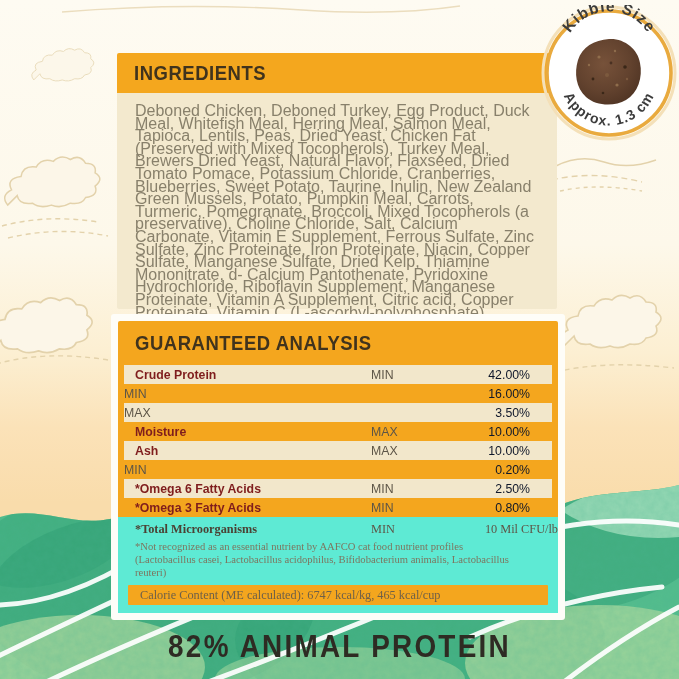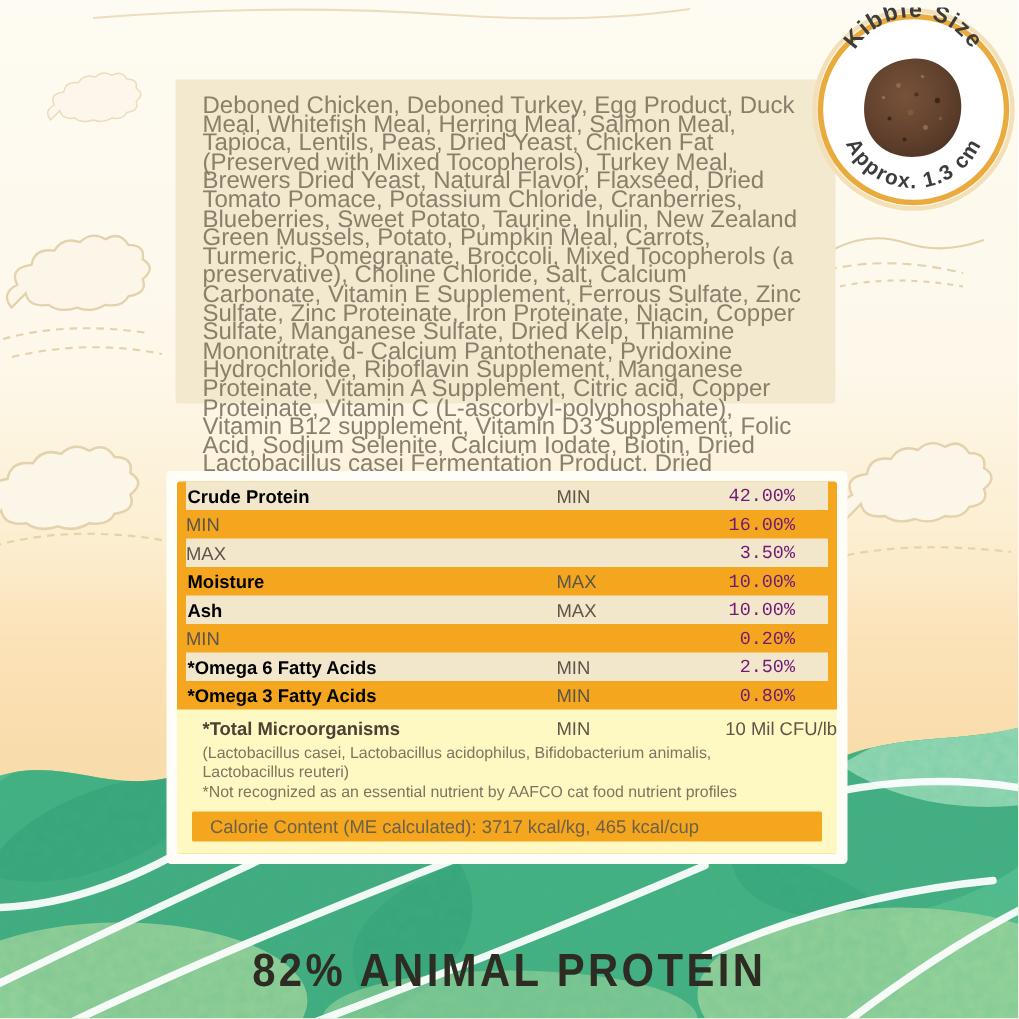--- a/index.html
+++ b/index.html
@@ -26,24 +26,24 @@
     padding:12px 16px 0 18px;border-radius:0 0 2px 2px;
   }
   .ing-text{font-size:16px;line-height:12.6px;color:#88806b;}
 
   .ga-wrap{left:111px;top:314px;width:454px;background:#fefdf8;padding:7px;box-sizing:border-box;border-radius:3px;}
   .ga-panel{background:#f4a61e;width:440px;border-radius:2px;}
   .ga-header{height:44px;display:flex;align-items:center;padding-left:17px;}
   .ga-rows{padding:0 6px;}
   .ga-row{height:19px;display:flex;align-items:center;font-size:12.3px;}
   .ga-row.cream{background:#f2e7cb;}
-  .ga-label{flex:0 0 247px;padding-left:1px;box-sizing:border-box;font-weight:700;color:#000000;}
+  .ga-label{flex:0 0 247px;padding-left:11px;box-sizing:border-box;font-weight:700;color:#7f1d1d;}
   .ga-basis{flex:0 0 60px;color:#5d5547;}
-  .ga-value{flex:1;text-align:right;padding-right:22px;color:#701a75;font-family:Liberation Mono, monospace;}
-  .ga-lower{background:#fef9c3;padding:4px 0 8px 0;margin-top:0;}
+  .ga-value{flex:1;text-align:right;padding-right:22px;color:#0f172a;}
+  .ga-lower{background:#5eead4;padding:4px 0 8px 0;margin-top:0;font-family:Liberation Serif, serif;}
   .ga-micro-row{display:flex;align-items:center;height:17px;font-size:12.3px;}
   .ga-micro-row .m-label{flex:0 0 253px;padding-left:17px;box-sizing:border-box;font-weight:700;color:#4b4134;}
   .ga-micro-row .m-basis{flex:0 0 60px;color:#5d5547;}
   .ga-micro-row .m-value{flex:1;text-align:right;color:#5d5547;}
   .ga-notes{padding:2px 28px 0 17px;font-size:10.6px;line-height:13px;color:#7d755f;}
   .ga-note{margin:0 0 0 0;}
   .ga-calorie{
     background:#f4a61e;height:20px;margin:6px 10px 0 10px;display:flex;align-items:center;
     padding-left:12px;font-size:12.3px;color:#6f6048;border-radius:1px;
   }
@@ -114,27 +114,33 @@
         <path d="M470,182 Q560,142 662,132"></path>
         <path d="M520,82 Q600,58 679,70"></path>
         <path d="M560,230 Q622,182 679,152"></path>
       </g>
       <path d="M0,58 Q100,46 240,62" fill="none" stroke="#ffffff" stroke-width="2.5" opacity="0.6"></path>
       <path d="M540,52 Q600,34 679,28" fill="none" stroke="#ffffff" stroke-width="2.5" opacity="0.6"></path>
     </g>
   </svg>
 
   <div class="abs ing-panel">
+    <div class="panel-header">
+      <span class="panel-title">INGREDIENTS</span>
+    </div>
     <div class="ing-body">
       <div class="ing-text">Deboned Chicken, Deboned Turkey, Egg Product, Duck Meal, Whitefish Meal, Herring Meal, Salmon Meal, Tapioca, Lentils, Peas, Dried Yeast, Chicken Fat (Preserved with Mixed Tocopherols), Turkey Meal, Brewers Dried Yeast, Natural Flavor, Flaxseed, Dried Tomato Pomace, Potassium Chloride, Cranberries, Blueberries, Sweet Potato, Taurine, Inulin, New Zealand Green Mussels, Potato, Pumpkin Meal, Carrots, Turmeric, Pomegranate, Broccoli, Mixed Tocopherols (a preservative), Choline Chloride, Salt, Calcium Carbonate, Vitamin E Supplement, Ferrous Sulfate, Zinc Sulfate, Zinc Proteinate, Iron Proteinate, Niacin, Copper Sulfate, Manganese Sulfate, Dried Kelp, Thiamine Mononitrate, d- Calcium Pantothenate, Pyridoxine Hydrochloride, Riboflavin Supplement, Manganese Proteinate, Vitamin A Supplement, Citric acid, Copper Proteinate, Vitamin C (L-ascorbyl-polyphosphate), Vitamin B12 supplement, Vitamin D3 Supplement, Folic Acid, Sodium Selenite, Calcium Iodate, Biotin, Dried Lactobacillus casei Fermentation Product, Dried Lactobacillus acidophilus Fermentation Product, Dried Bifidobacterium animalis Fermentation Product, Dried Lactobacillus reuteri Fermentation Product</div>
     </div>
   </div>
 
   <div class="abs ga-wrap">
     <div class="ga-panel">
+      <div class="ga-header">
+        <span class="panel-title">GUARANTEED ANALYSIS</span>
+      </div>
       <div class="ga-rows">
         <div class="ga-row cream">
           <span class="ga-label">Crude Protein</span>
           <span class="ga-basis">MIN</span>
           <span class="ga-value">42.00%</span>
         </div>
         <div class="ga-row">
           <span class="ga-basis">MIN</span>
           <span class="ga-value">16.00%</span>
         </div>
@@ -167,24 +173,24 @@
           <span class="ga-value">0.80%</span>
         </div>
       </div>
       <div class="ga-lower">
         <div class="ga-micro-row">
           <span class="m-label">*Total Microorganisms</span>
           <span class="m-basis">MIN</span>
           <span class="m-value">10 Mil CFU/lb</span>
         </div>
         <div class="ga-notes">
+          <div class="ga-note">*Not recognized as an essential nutrient by AAFCO cat food nutrient profiles</div>
           <div class="ga-note">(Lactobacillus casei, Lactobacillus acidophilus, Bifidobacterium animalis, Lactobacillus reuteri)</div>
-          <div class="ga-note">*Not recognized as an essential nutrient by AAFCO cat food nutrient profiles</div>
-        </div>
-        <div class="ga-calorie">Calorie Content (ME calculated): 3717 kcal/kg, 465 kcal/cup</div>
+        </div>
+        <div class="ga-calorie">Calorie Content (ME calculated): 6747 kcal/kg, 465 kcal/cup</div>
       </div>
     </div>
   </div>
 
   <svg class="badge abs" width="136" height="138" viewBox="0 0 136 138">
     <defs>
       <path id="arcTop" d="M 22.7,51.6 A 45,45 0 0 1 113.3,51.6" fill="none"></path>
       <path id="arcBottom" d="M 19.7,79.7 A 49,49 0 0 0 116.3,79.7" fill="none"></path>
       <radialGradient id="kibbleGrad" cx="42%" cy="38%" r="70%">
         <stop offset="0%" stop-color="#77523a"></stop>

